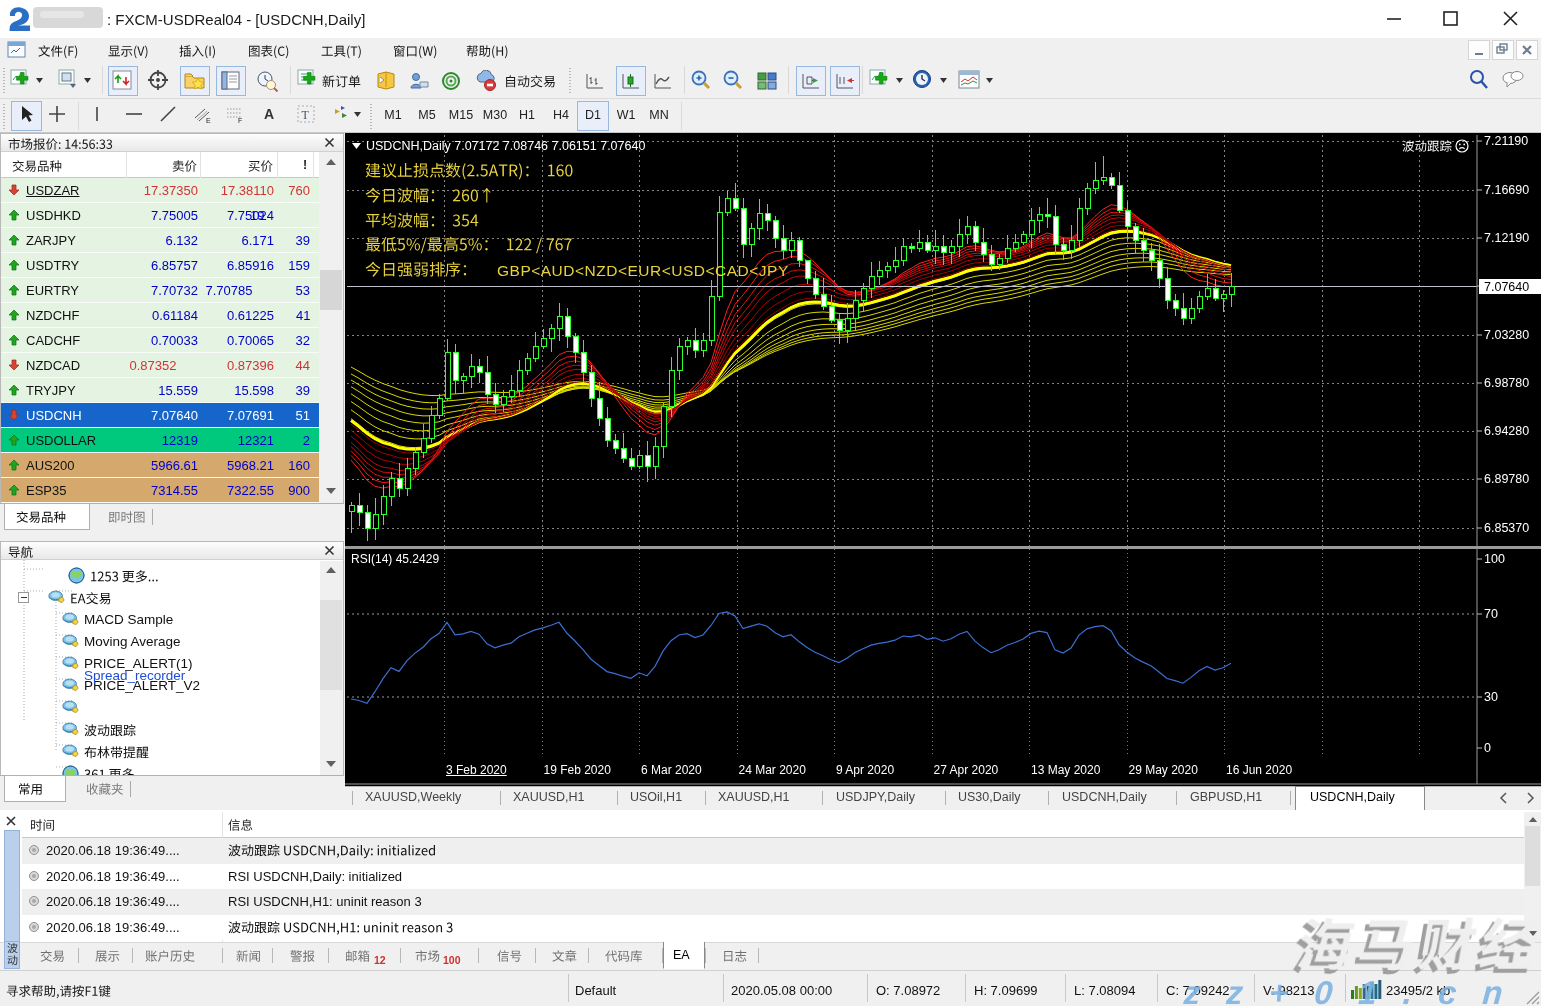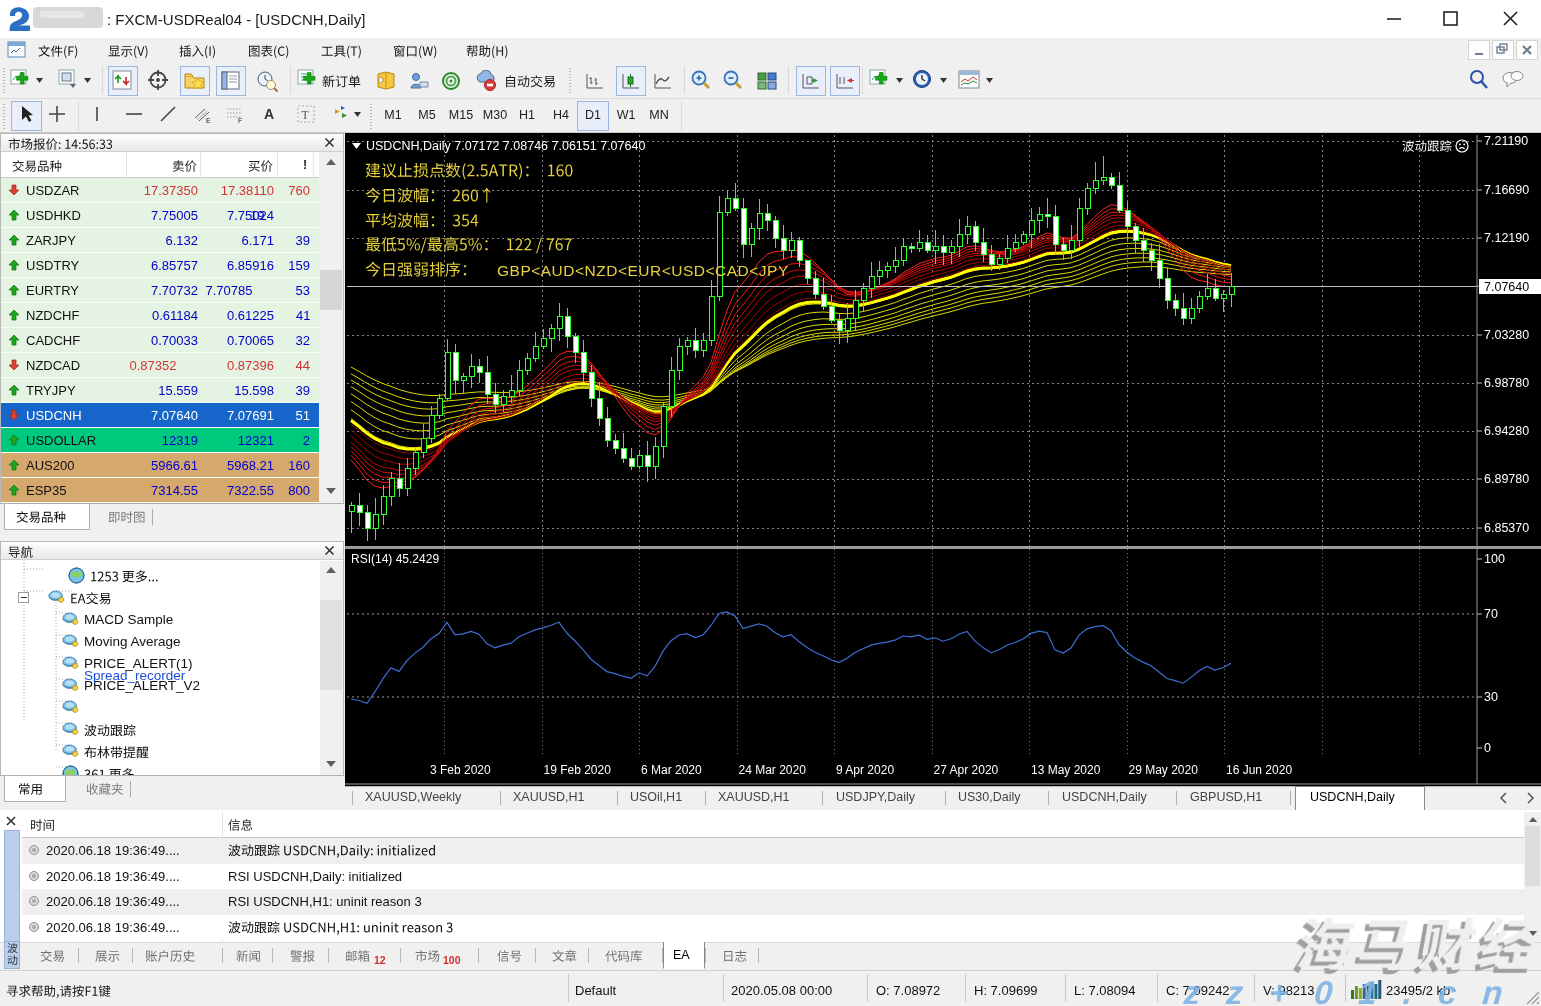--- a/index.html
+++ b/index.html
@@ -411,21 +411,21 @@
   </div>
 <div style="position:absolute;left:303px;top:158px;font:12.5px 'Liberation Sans',sans-serif;color:#222;white-space:nowrap;font-weight:bold">!</div>
 <div style="position:absolute;left:126px;top:152px;width:1px;height:351px;background:#e2e2e2"></div>
 <div style="position:absolute;left:200px;top:152px;width:1px;height:351px;background:#e2e2e2"></div>
 <div style="position:absolute;left:277px;top:152px;width:1px;height:351px;background:#e2e2e2"></div>
 <div style="position:absolute;left:313px;top:152px;width:1px;height:351px;background:#e2e2e2"></div>
 <div style="position:absolute;left:1px;top:178px;width:318px;height:25px;background:#e4f3e2;border-bottom:1px solid #f8fcf8"></div>
 <svg style="position:absolute;left:8px;top:184px" width="12" height="12" viewBox="0 0 12 12">
     <path d="M6 11 L1 6 H4 V1 H8 V6 H11 Z" fill="#d84333" stroke="#9a2a1a" stroke-width=".7"></path>
   </svg>
-<div style="position:absolute;left:26px;top:183px;font:13px 'Liberation Sans',sans-serif;color:#111;white-space:nowrap;">USDZAR</div>
+<div style="position:absolute;left:26px;top:183px;font:13px 'Liberation Sans',sans-serif;color:#111;white-space:nowrap;text-decoration:underline;">USDZAR</div>
 <div style="position:absolute;left:108px;top:183px;width:90px;text-align:right;font:13px 'Liberation Sans',sans-serif;color:#d03434;white-space:nowrap;">17.37350</div>
 <div style="position:absolute;left:184px;top:183px;width:90px;text-align:right;font:13px 'Liberation Sans',sans-serif;color:#d03434;white-space:nowrap;">17.38110</div>
 <div style="position:absolute;left:250px;top:183px;width:60px;text-align:right;font:13px 'Liberation Sans',sans-serif;color:#d03434;white-space:nowrap;">760</div>
 <div style="position:absolute;left:1px;top:203px;width:318px;height:25px;background:#e4f3e2;border-bottom:1px solid #f8fcf8"></div>
 <svg style="position:absolute;left:8px;top:209px" width="12" height="12" viewBox="0 0 12 12">
     <path d="M6 1 L11 6 H8 V11 H4 V6 H1 Z" fill="#1fa51f" stroke="#0c700c" stroke-width=".7"></path>
   </svg>
 <div style="position:absolute;left:26px;top:208px;font:13px 'Liberation Sans',sans-serif;color:#111;white-space:nowrap;">USDHKD</div>
 <div style="position:absolute;left:108px;top:208px;width:90px;text-align:right;font:13px 'Liberation Sans',sans-serif;color:#0000c8;white-space:nowrap;">7.75005</div>
 <div style="position:absolute;left:184px;top:208px;width:90px;text-align:right;font:13px 'Liberation Sans',sans-serif;color:#0000c8;white-space:nowrap;">7.75024</div>
@@ -510,21 +510,21 @@
 <div style="position:absolute;left:108px;top:458px;width:90px;text-align:right;font:13px 'Liberation Sans',sans-serif;color:#0000c8;white-space:nowrap;">5966.61</div>
 <div style="position:absolute;left:184px;top:458px;width:90px;text-align:right;font:13px 'Liberation Sans',sans-serif;color:#0000c8;white-space:nowrap;">5968.21</div>
 <div style="position:absolute;left:250px;top:458px;width:60px;text-align:right;font:13px 'Liberation Sans',sans-serif;color:#0000c8;white-space:nowrap;">160</div>
 <div style="position:absolute;left:1px;top:478px;width:318px;height:25px;background:#d5a86d;border-bottom:1px solid #f8fcf8"></div>
 <svg style="position:absolute;left:8px;top:484px" width="12" height="12" viewBox="0 0 12 12">
     <path d="M6 1 L11 6 H8 V11 H4 V6 H1 Z" fill="#1fa51f" stroke="#0c700c" stroke-width=".7"></path>
   </svg>
 <div style="position:absolute;left:26px;top:483px;font:13px 'Liberation Sans',sans-serif;color:#111;white-space:nowrap;">ESP35</div>
 <div style="position:absolute;left:108px;top:483px;width:90px;text-align:right;font:13px 'Liberation Sans',sans-serif;color:#0000c8;white-space:nowrap;">7314.55</div>
 <div style="position:absolute;left:184px;top:483px;width:90px;text-align:right;font:13px 'Liberation Sans',sans-serif;color:#0000c8;white-space:nowrap;">7322.55</div>
-<div style="position:absolute;left:250px;top:483px;width:60px;text-align:right;font:13px 'Liberation Sans',sans-serif;color:#0000c8;white-space:nowrap;">800</div>
+<div style="position:absolute;left:250px;top:483px;width:60px;text-align:right;font:13px 'Liberation Sans',sans-serif;color:#0000c8;white-space:nowrap;">900</div>
 <div style="position:absolute;left:319px;top:152px;width:24px;height:351px;background:#f0f0f0"></div>
 <svg style="position:absolute;left:325px;top:158px" width="12" height="8" viewBox="0 0 12 8">
     <path d="M6 1 L11 7 H1 Z" fill="#606060"></path>
   </svg>
 <svg style="position:absolute;left:325px;top:487px" width="12" height="8" viewBox="0 0 12 8">
     <path d="M6 7 L1 1 H11 Z" fill="#606060"></path>
   </svg>
 <div style="position:absolute;left:320px;top:270px;width:22px;height:40px;background:#d6d6d6"></div>
 <div style="position:absolute;left:0px;top:503px;width:344px;height:36px;background:#f0f0f0"></div>
 <div style="position:absolute;left:4px;top:504px;width:86px;height:26px;background:#fff;border:1px solid #b0b0b0;border-top:none"></div>
@@ -922,21 +922,21 @@
         <use href="#g90" x="3000"></use>
         <use href="#g91" x="4000"></use>
         <use href="#g92" x="5000"></use>
         <use href="#g75" x="6000"></use>
       </g>
     </svg>
   </div>
 <div style="position:absolute;left:497px;top:262px;font:15.5px 'Liberation Sans',sans-serif;color:#e8d23c;white-space:nowrap;letter-spacing:.5px">GBP&lt;AUD&lt;NZD&lt;EUR&lt;USD&lt;CAD&lt;JPY</div>
 <div style="position:absolute;left:351px;top:552px;font:12px 'Liberation Sans',sans-serif;color:#fff;white-space:nowrap;">RSI(14) 45.2429</div>
 <div style="position:absolute;left:358px;top:763px;font:12px 'Liberation Sans',sans-serif;color:#0f172a;white-space:nowrap;margin-top:39px;">16 Jan 2020</div>
-<div style="position:absolute;left:430px;top:763px;font:12px 'Liberation Sans',sans-serif;color:#fff;white-space:nowrap;">3 Feb 2020</div>
+<div style="position:absolute;left:446px;top:763px;font:12px 'Liberation Sans',sans-serif;color:#fff;white-space:nowrap;text-decoration:underline;">3 Feb 2020</div>
 <div style="position:absolute;left:543.5px;top:763px;font:12px 'Liberation Sans',sans-serif;color:#fff;white-space:nowrap;">19 Feb 2020</div>
 <div style="position:absolute;left:641px;top:763px;font:12px 'Liberation Sans',sans-serif;color:#fff;white-space:nowrap;">6 Mar 2020</div>
 <div style="position:absolute;left:738.5px;top:763px;font:12px 'Liberation Sans',sans-serif;color:#fff;white-space:nowrap;">24 Mar 2020</div>
 <div style="position:absolute;left:836px;top:763px;font:12px 'Liberation Sans',sans-serif;color:#fff;white-space:nowrap;">9 Apr 2020</div>
 <div style="position:absolute;left:933.5px;top:763px;font:12px 'Liberation Sans',sans-serif;color:#fff;white-space:nowrap;">27 Apr 2020</div>
 <div style="position:absolute;left:1031px;top:763px;font:12px 'Liberation Sans',sans-serif;color:#fff;white-space:nowrap;">13 May 2020</div>
 <div style="position:absolute;left:1128.5px;top:763px;font:12px 'Liberation Sans',sans-serif;color:#fff;white-space:nowrap;">29 May 2020</div>
 <div style="position:absolute;left:1226px;top:763px;font:12px 'Liberation Sans',sans-serif;color:#fff;white-space:nowrap;">16 Jun 2020</div>
 <div style="position:absolute;left:345px;top:786px;width:1196px;height:24px;background:#f0f0f0;border-top:1px solid #b8b8b8"></div>
 <div style="position:absolute;left:365px;top:790px;font:12.5px 'Liberation Sans',sans-serif;color:#444;white-space:nowrap;">XAUUSD,Weekly</div>

